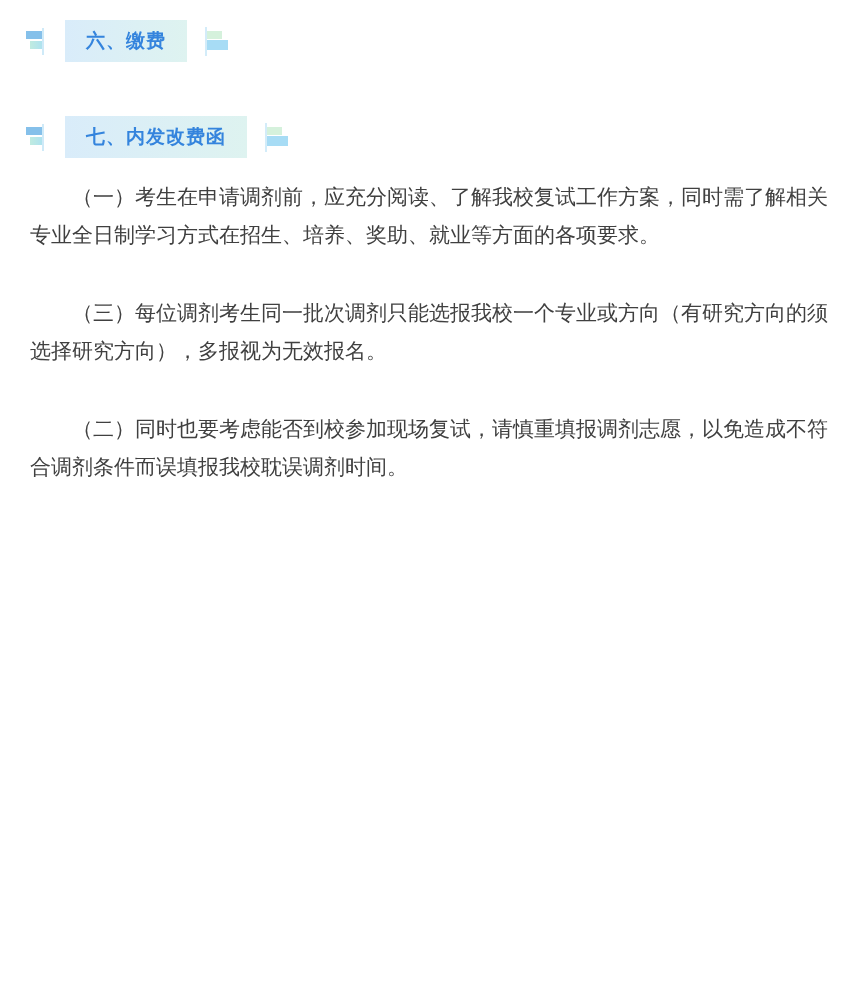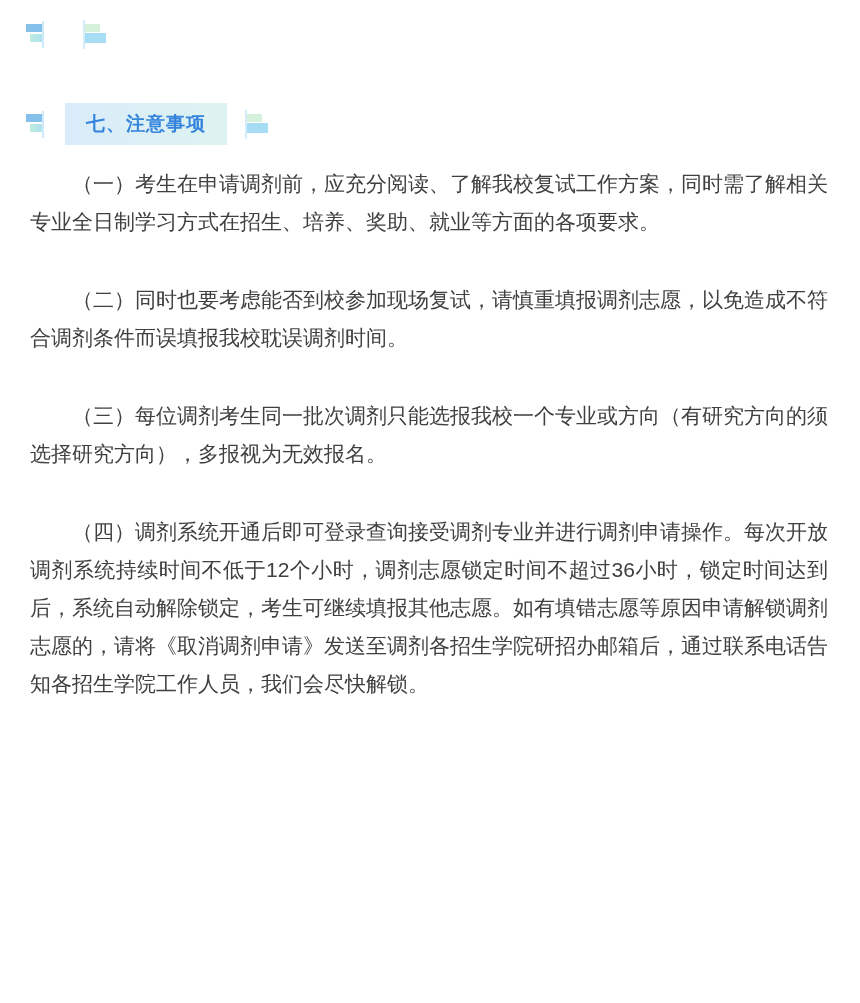--- a/index.html
+++ b/index.html
@@ -108,43 +108,43 @@
 <body>
 
 <div class="page">
 
   <div class="section-header first">
     <div class="decor-left">
       <div class="d-line"></div>
       <div class="d-bar-top"></div>
       <div class="d-bar-bottom"></div>
     </div>
+    <div class="header-title-box">六、缴费</div>
     <div class="decor-right">
       <div class="d-line"></div>
       <div class="d-bar-top"></div>
       <div class="d-bar-bottom"></div>
     </div>
   </div>
 
 
   <div class="section-header second">
     <div class="decor-left">
       <div class="d-line"></div>
       <div class="d-bar-top"></div>
       <div class="d-bar-bottom"></div>
     </div>
-    <div class="header-title-box">七、注意事项</div>
+    <div class="header-title-box">七、内发改费函</div>
     <div class="decor-right">
       <div class="d-line"></div>
       <div class="d-bar-top"></div>
       <div class="d-bar-bottom"></div>
     </div>
   </div>
 
   <p class="para first-note">（一）考生在申请调剂前，应充分阅读、了解我校复试工作方案，同时需了解相关专业全日制学习方式在招生、培养、奖助、就业等方面的各项要求。</p>
 
+  <p class="para next-note">（三）每位调剂考生同一批次调剂只能选报我校一个专业或方向（有研究方向的须选择研究方向），多报视为无效报名。</p>
+
   <p class="para next-note">（二）同时也要考虑能否到校参加现场复试，请慎重填报调剂志愿，以免造成不符合调剂条件而误填报我校耽误调剂时间。</p>
 
-  <p class="para next-note">（三）每位调剂考生同一批次调剂只能选报我校一个专业或方向（有研究方向的须选择研究方向），多报视为无效报名。</p>
-
-  <p class="para next-note">（四）调剂系统开通后即可登录查询接受调剂专业并进行调剂申请操作。每次开放调剂系统持续时间不低于12个小时，调剂志愿锁定时间不超过36小时，锁定时间达到后，系统自动解除锁定，考生可继续填报其他志愿。如有填错志愿等原因申请解锁调剂志愿的，请将《取消调剂申请》发送至调剂各招生学院研招办邮箱后，通过联系电话告知各招生学院工作人员，我们会尽快解锁。</p>
 
 </div>
 
 </body></html>

